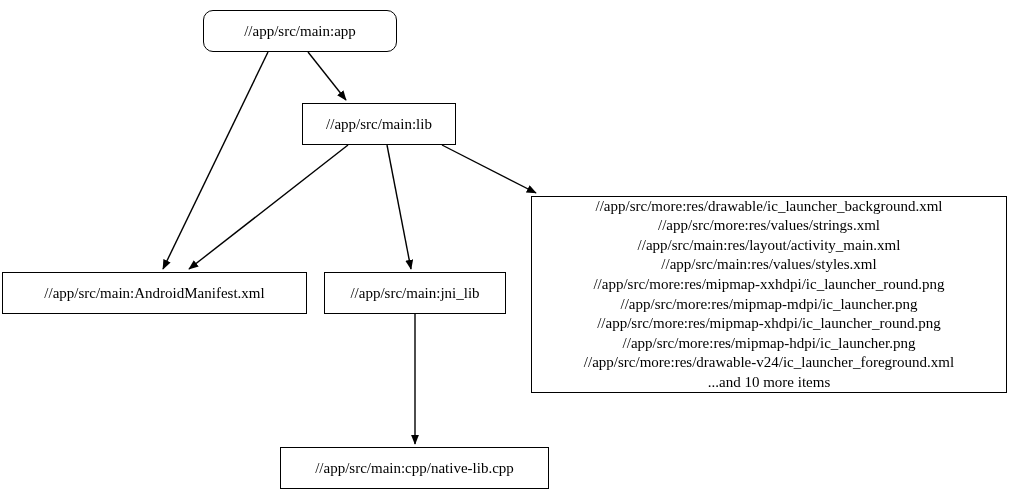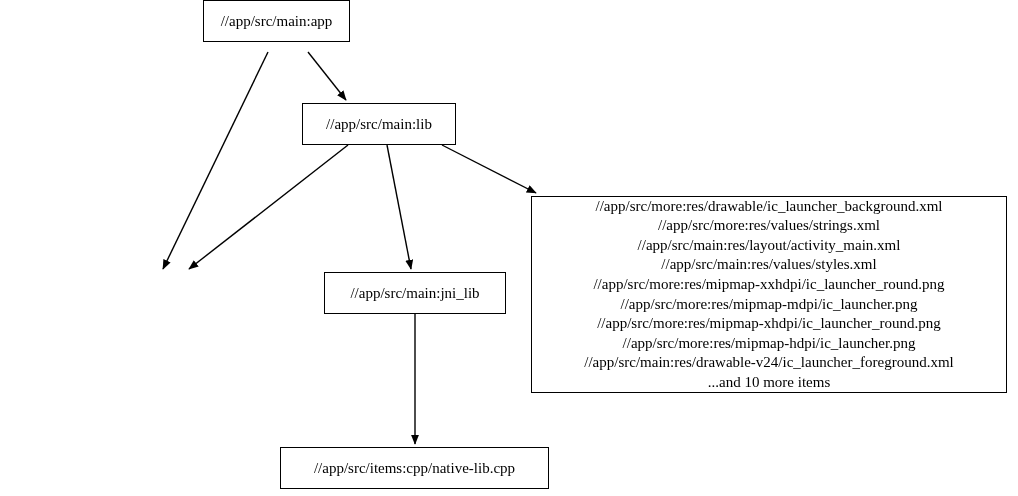--- a/index.html
+++ b/index.html
@@ -48,21 +48,21 @@
   .multi-label {
     display: block;
     width: 100%;
   }
   .multi-label .line {
     display: block;
     white-space: nowrap;
   }
 
   
-  #node-app            { left: 203px; top: 0;  width: 147px; height: 42px; }
+  #node-app            { left: 203px; top: 10px;  width: 194px; height: 42px; border-radius: 10px; }
   #node-lib            { left: 302px; top: 103px; width: 154px; height: 42px; align-items: center; }
   #node-manifest       { left: 2px;   top: 272px; width: 305px; height: 42px; }
   #node-jni-lib        { left: 324px; top: 272px; width: 182px; height: 42px; }
   #node-res-group      { left: 531px; top: 196px; width: 476px; height: 197px; }
   #node-native-lib     { left: 280px; top: 447px; width: 269px; height: 42px; }
 </style>
 </head>
 <body>
 
 <div id="graph-canvas">
@@ -88,37 +88,40 @@
   </svg>
 
   <div id="node-app" class="graph-node">
     <span class="node-label">//app/src/main:app</span>
   </div>
 
   <div id="node-lib" class="graph-node">
     <span class="node-label">//app/src/main:lib</span>
   </div>
 
+  <div id="node-manifest" class="graph-node">
+    <span class="node-label">//app/src/main:AndroidManifest.xml</span>
+  </div>
 
   <div id="node-jni-lib" class="graph-node">
     <span class="node-label">//app/src/main:jni_lib</span>
   </div>
 
   <div id="node-native-lib" class="graph-node">
-    <span class="node-label">//app/src/items:cpp/native-lib.cpp</span>
+    <span class="node-label">//app/src/main:cpp/native-lib.cpp</span>
   </div>
 
   <div id="node-res-group" class="graph-node multiline">
     <span class="multi-label">
         <span class="line">//app/src/more:res/drawable/ic_launcher_background.xml</span>
         <span class="line">//app/src/more:res/values/strings.xml</span>
         <span class="line">//app/src/main:res/layout/activity_main.xml</span>
         <span class="line">//app/src/main:res/values/styles.xml</span>
         <span class="line">//app/src/more:res/mipmap-xxhdpi/ic_launcher_round.png</span>
         <span class="line">//app/src/more:res/mipmap-mdpi/ic_launcher.png</span>
         <span class="line">//app/src/more:res/mipmap-xhdpi/ic_launcher_round.png</span>
         <span class="line">//app/src/more:res/mipmap-hdpi/ic_launcher.png</span>
-        <span class="line">//app/src/main:res/drawable-v24/ic_launcher_foreground.xml</span>
+        <span class="line">//app/src/more:res/drawable-v24/ic_launcher_foreground.xml</span>
         <span class="line">...and 10 more items</span>
       </span>
   </div>
 
 </div>
 
 </body></html>

